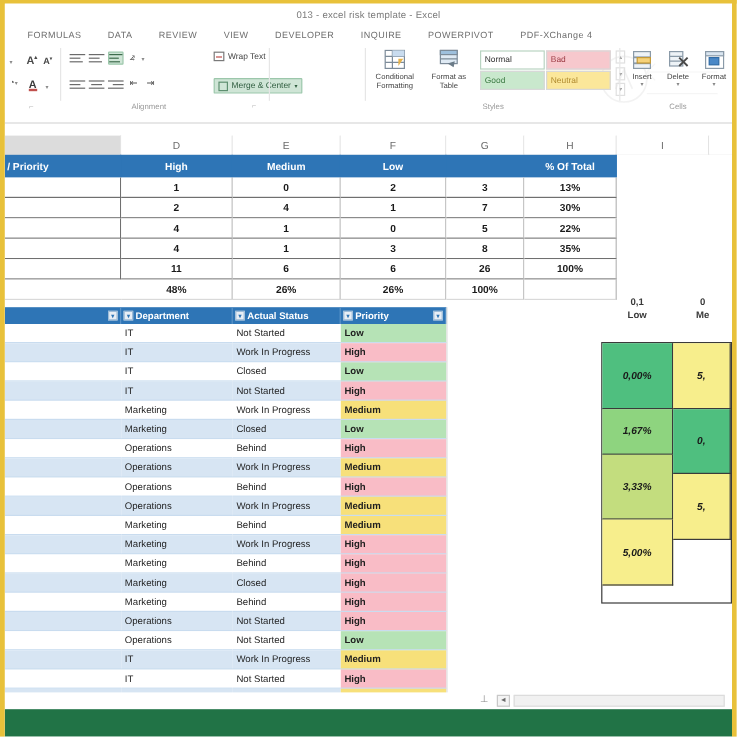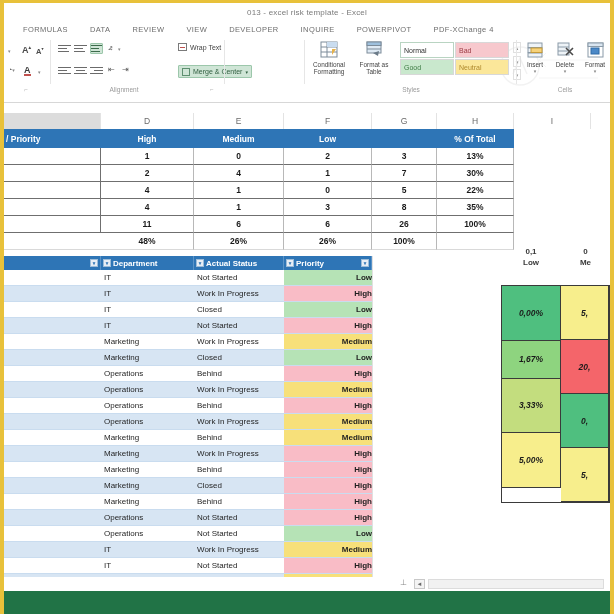--- a/index.html
+++ b/index.html
@@ -207,21 +207,21 @@
     font-size:8px; color:#1f1f1f;
     display:flex; align-items:center; padding-left:3px;
     border-bottom:1px solid #c9dcef;
     overflow:hidden; white-space:nowrap;
   }
   .drow.even > div { background:#ffffff; }
   .drow.odd  > div { background:#d7e5f3; }
   .c-empty { width:97px; }
   .c-dept  { width:93px; }
   .c-status{ width:90px; }
-  .c-prio  { width:88px; font-weight:bold;justify-content:flex-end; }
+  .c-prio  { width:88px; font-weight:bold; }
   .p-Low    { background:#b6e3b6 !important; color:#1c6b2a; }
   .p-High   { background:#f9bcc6 !important; color:#9e2430; }
   .p-Medium { background:#f7e07a !important; color:#8a6d1a; }
 
   
   .heat { position:absolute;padding-left:20px; }
   .heatlabels { position:absolute; display:flex; }
   .heatlabel {
     font-size:8px; color:#3a3a3a; font-weight:bold; text-align:center;
     line-height:1.35;
@@ -682,21 +682,20 @@
       </div>
       <div class="heatgrid" id="heat-grid" style="left:0px; top:38px; width:109px; height:218px;">
           <div class="heatcol" style="width: 60px;">
             <div class="heatcell" style="height: 54.5px; background: rgb(79, 191, 127);">0,00%</div>
             <div class="heatcell" style="height: 38px; background: rgb(142, 212, 127);">1,67%</div>
             <div class="heatcell" style="height: 54.5px; background: rgb(195, 221, 126);">3,33%</div>
             <div class="heatcell" style="height: 54.5px; background: rgb(247, 238, 140);">5,00%</div>
           </div>
           <div class="heatcol" style="width: 49px;">
             <div class="heatcell" style="height: 54.5px; background: rgb(247, 238, 140);">5,</div>
-            <div class="heatcell" style="height: 54.5px; background: rgb(244, 101, 106);">20,</div>
             <div class="heatcell" style="height: 54.5px; background: rgb(79, 191, 127);">0,</div>
             <div class="heatcell" style="height: 54.5px; background: rgb(247, 238, 140);">5,</div>
           </div>
         </div>
     </div>
   </div>
 
   <div class="hscroll-area">
     <span class="tabscroll">⊥</span>
     <div class="scroll-left">◄</div>

